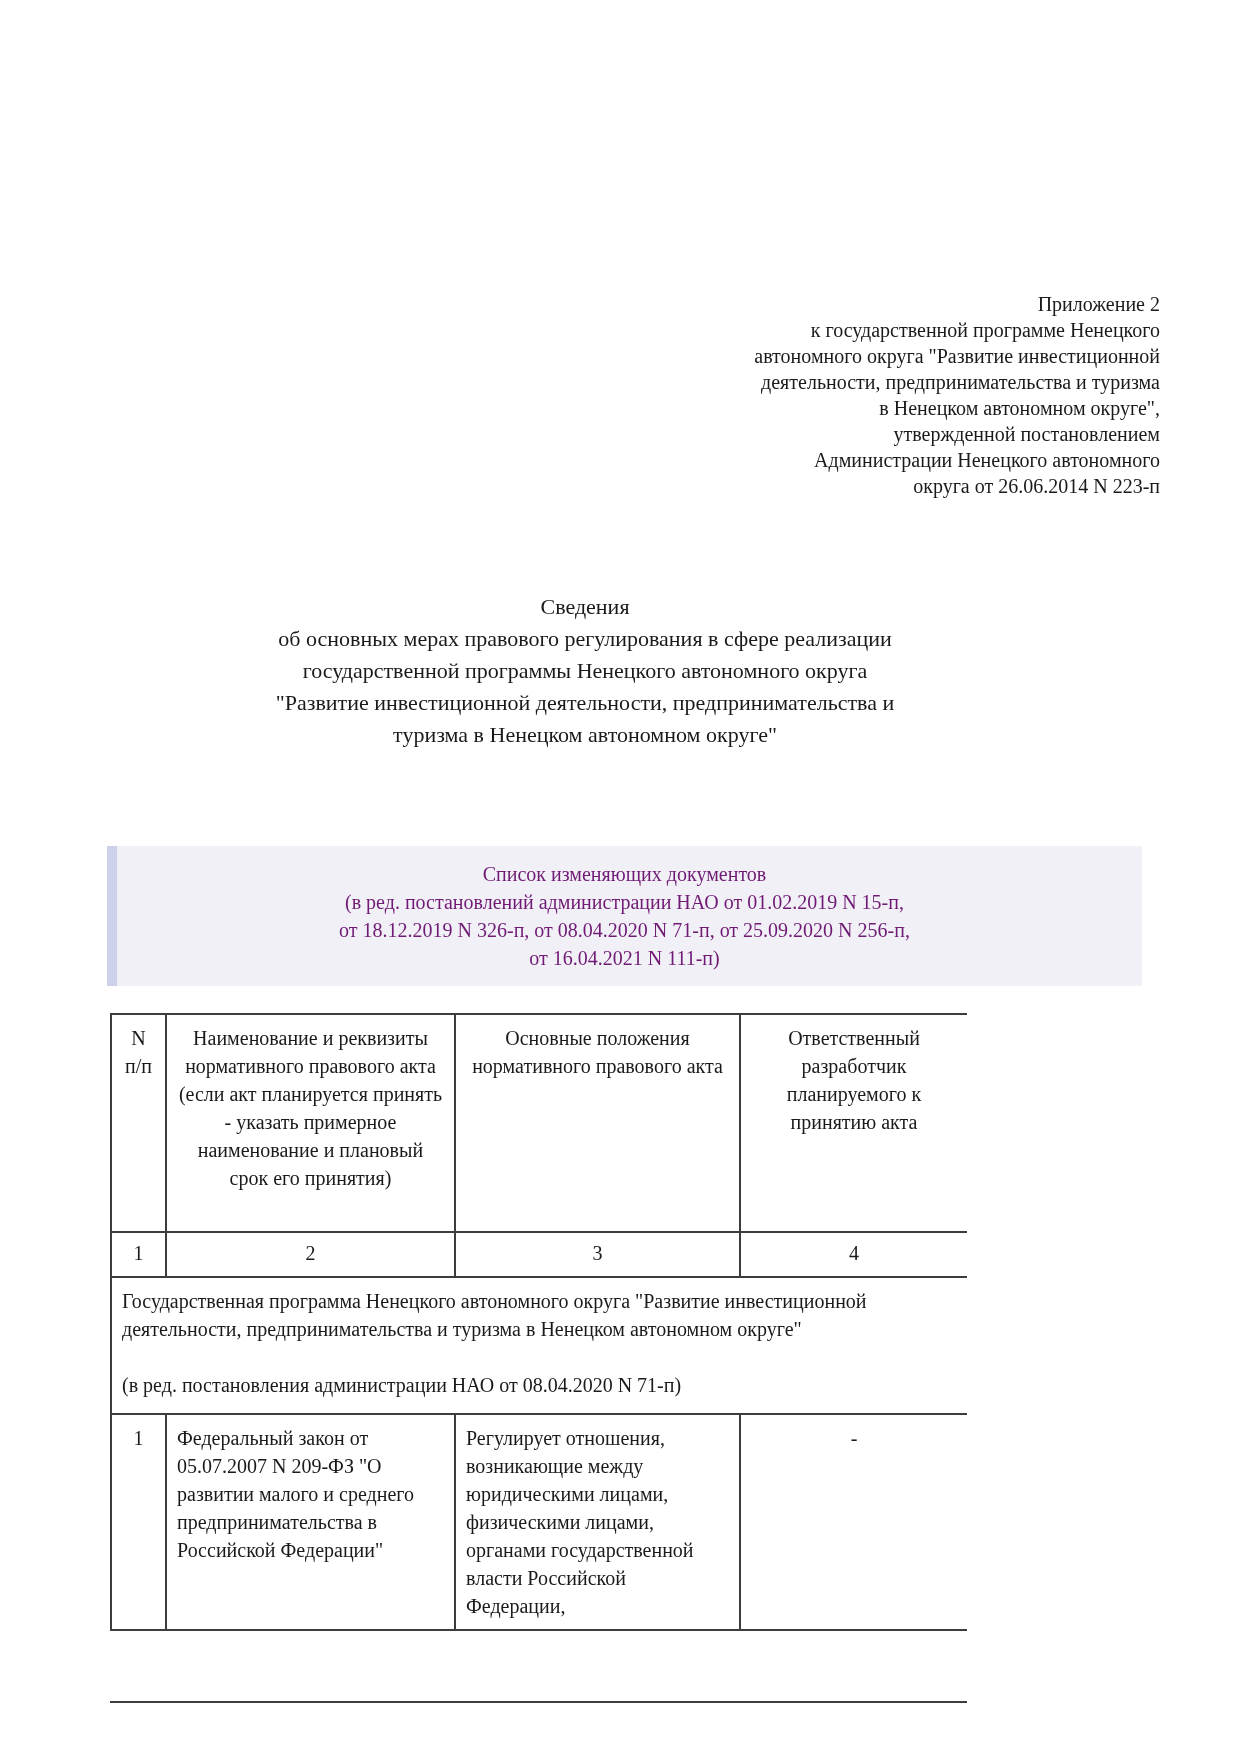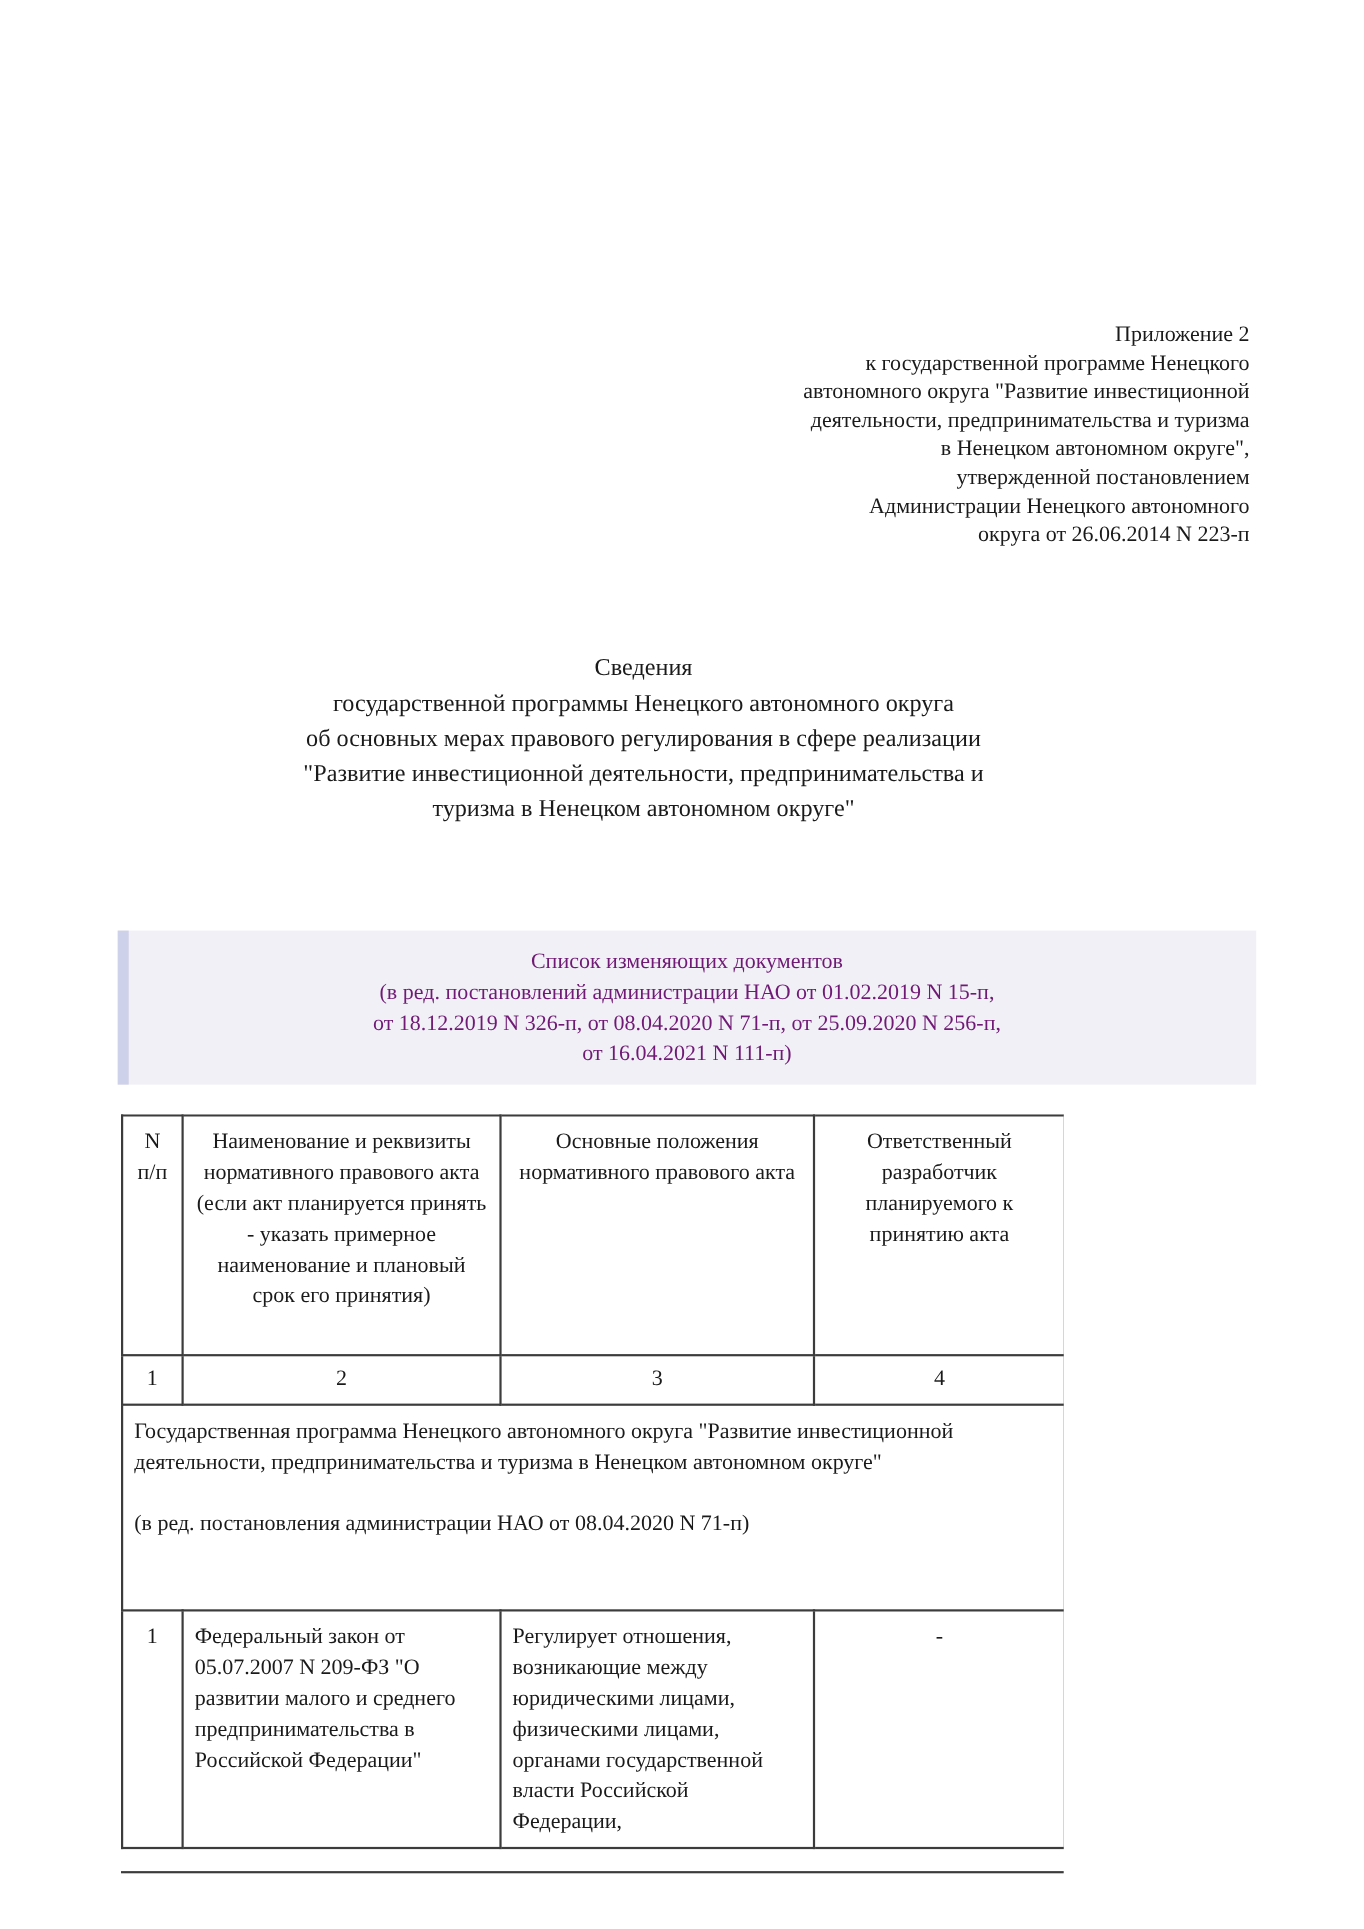--- a/index.html
+++ b/index.html
@@ -10,21 +10,21 @@
     margin: 0 auto;
     background: #ffffff;
     font-family: "Liberation Serif", "DejaVu Serif", serif;
     color: #1a1a1a;
     font-size: 20px;
     overflow: hidden;
   }
   
   .annex-header {
     padding-top: 291px;
-    margin-right: 104px;
+    margin-right: 80px;
     text-align: right;
     line-height: 26px;
     font-size: 20px;
   }
   
   .doc-title {
     margin: 92px 180px 0 110px;
     text-align: center;
     font-weight: normal;
     font-size: 22px;
@@ -75,21 +75,21 @@
   .reg-table col.c4 { width: 228px; }
   .reg-table td {
     border: 2px solid #3c3c3c;
     vertical-align: top;
     padding: 9px 10px;
     box-sizing: border-box;
   }
   .reg-table td.center { text-align: center; }
   .reg-table tr.head-row td { height: 218px; }
   .reg-table tr.num-row td { height: 45px; padding-top: 6px; padding-bottom: 6px; }
-  .reg-table tr.section-row td { height: 187px; text-align: left; margin-top: 19px; }
+  .reg-table tr.section-row td { height: 137px; text-align: left; margin-top: 19px; }
   .reg-table tr.data-row td { height: 210px; }
   .section-note { margin-top: 28px; }
 </style>
 </head>
 <body>
 
 <div class="page">
 
   <div class="annex-header">
     <div>Приложение 2</div>
@@ -97,22 +97,22 @@
     <div>автономного округа "Развитие инвестиционной</div>
     <div>деятельности, предпринимательства и туризма</div>
     <div>в Ненецком автономном округе",</div>
     <div>утвержденной постановлением</div>
     <div>Администрации Ненецкого автономного</div>
     <div>округа от 26.06.2014 N 223-п</div>
   </div>
 
   <div class="doc-title">
     <div>Сведения</div>
+    <div>об основных мерах правового регулирования в сфере реализации</div>
     <div>государственной программы Ненецкого автономного округа</div>
-    <div>об основных мерах правового регулирования в сфере реализации</div>
     <div>"Развитие инвестиционной деятельности, предпринимательства и</div>
     <div>туризма в Ненецком автономном округе"</div>
   </div>
 
   <div class="amend-box">
     <div class="amend-bar"></div>
     <div class="amend-text">
       <div>Список изменяющих документов</div>
       <div>(в ред. постановлений администрации НАО от 01.02.2019 N 15-п,</div>
       <div>от 18.12.2019 N 326-п, от 08.04.2020 N 71-п, от 25.09.2020 N 256-п,</div>

